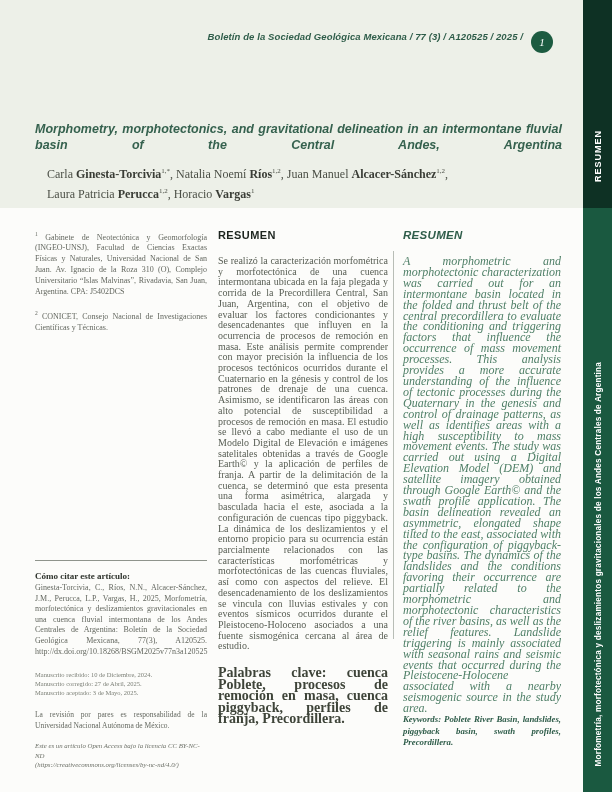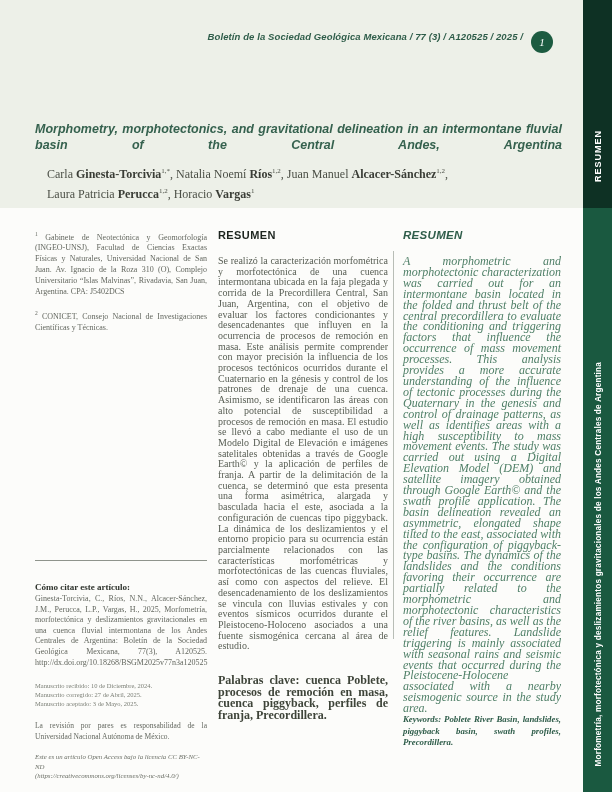--- a/index.html
+++ b/index.html
@@ -50,39 +50,39 @@
   }
   .left-col sup { font-size:5.5px; }
   .aff-block { margin-bottom:11px; }
   .corresp-email { font-style:italic; }
 
   .cite-section {
     position:absolute; left:35px; top:560px; width:172px;
     border-top:1px solid #8f948c; padding-top:6px;
   }
   .cite-heading {
-    font-weight:bold; font-size:9px; color:#2e332c; margin:15px 0 2px 0;
+    font-weight:bold; font-size:9px; color:#2e332c; margin:4px 0 2px 0;
   }
   .cite-text {
     font-size:8px; line-height:10.6px; color:#63675f; text-align:justify;
   }
   .dates { margin-top:13px; font-size:6.5px; line-height:9px; color:#7b7f76; }
   .peer { margin-top:13px; font-size:7.5px; line-height:10.5px; color:#63675f; text-align:justify; }
   .license { margin-top:10px; font-style:italic; font-size:6.8px; line-height:9.5px; color:#6b6f66; }
 
   .mid-col { position:absolute; left:218px; top:229px; width:170px; }
   .h-resumen {
     font-family:"Liberation Sans", sans-serif; font-weight:bold;
     font-size:11px; letter-spacing:0.4px; color:#1d251f; margin:0 0 15px 0;
   }
   .resumen-body {
     font-size:10px; line-height:10.7px; text-align:justify; color:#575d53;
   }
   .resumen-keywords {
-    margin-top:23px; font-weight:bold; font-size:12px; line-height:11.5px;
+    margin-top:15px; font-weight:bold; font-size:14px; line-height:11.5px;
     text-align:justify; color:#3e4439;
   }
 
   .divider {
     position:absolute; left:393px; top:251px; width:1px; height:388px;
     background:#b8bdb6;
   }
 
   .right-col { position:absolute; left:403px; top:229px; width:158px; }
   .h-abstract {

